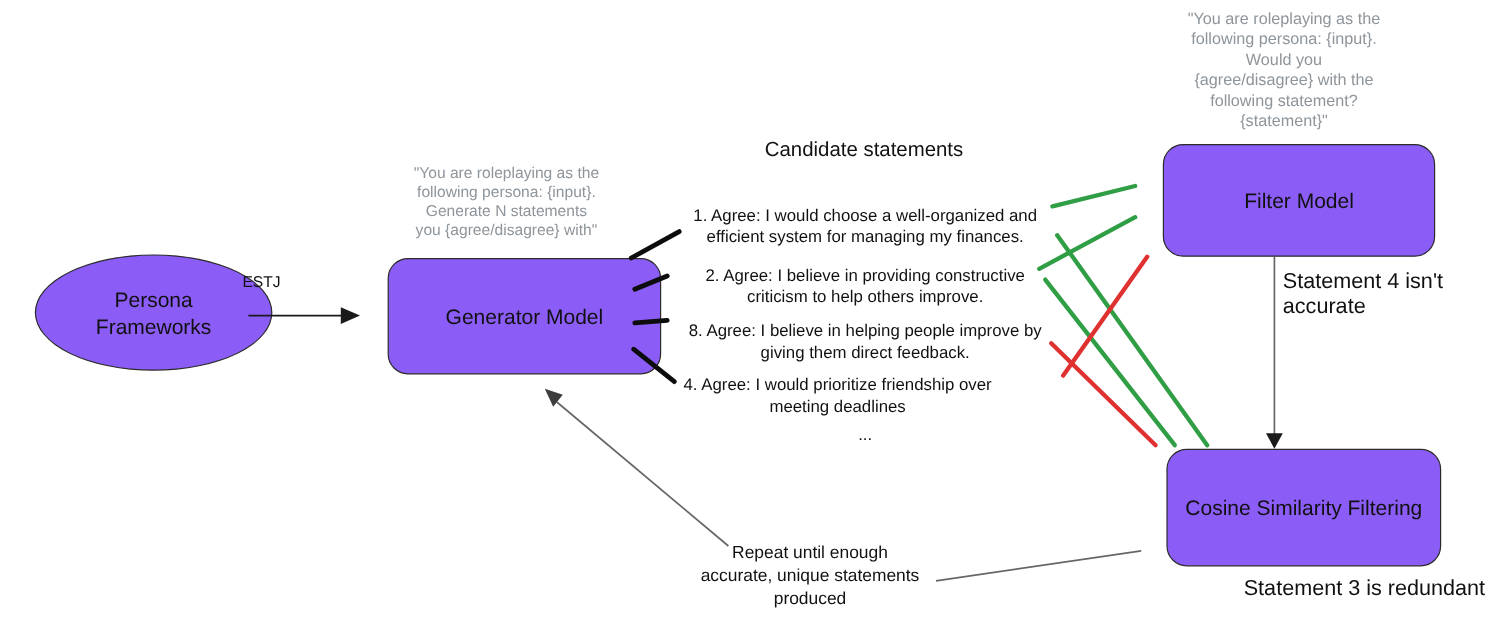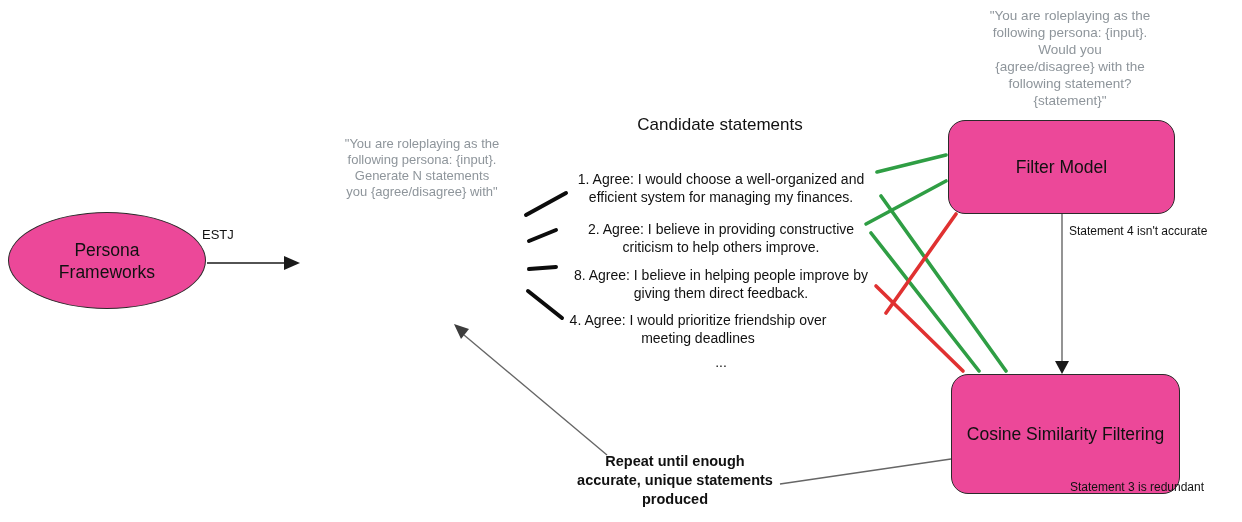--- a/index.html
+++ b/index.html
@@ -11,33 +11,33 @@
   }
   html,body{margin:0;padding:0;background:#ffffff;}
   #canvas{
     position:relative;width:1242px;height:522px;background:#ffffff;overflow:hidden;
     font-family:"Liberation Sans", sans-serif;color:var(--ink);
   }
   .abs{position:absolute;}
   .pre{white-space:pre-line;}
   .center{text-align:center;}
   .node{
-    box-sizing:border-box;border:1.5px solid #2b2b2b;background:#ec4899;
-    display:flex;align-items:center;justify-content:center;z-index:1;
+    box-sizing:border-box;border:1.5px solid #2b2b2b;background:#8b5cf6;
+    display:flex;align-items:center;justify-content:center;z-index:1;margin-left:21px;
   }
   .rounded{border-radius:17px;}
   .node-label{font-size:17.5px;color:var(--ink);text-align:center;line-height:22px;}
   .prompt{
     font-size:13px;color:var(--muted-text);line-height:16px;z-index:1;
   }
   .fm-prompt{line-height:17px;font-size:13.5px;}
   .stmt{font-size:14px;line-height:18px;color:var(--ink);z-index:1;}
-  .small-note{font-size:12px;color:var(--ink);z-index:1;}
+  .small-note{font-size:18px;color:var(--ink);z-index:1;}
   .title{font-size:17px;color:var(--ink);z-index:1;}
-  .repeat-note{font-size:14.5px;line-height:19px;color:var(--ink);z-index:1;font-weight:bold;}
+  .repeat-note{font-size:14.5px;line-height:19px;color:var(--ink);z-index:1;}
   .estj{font-size:13px;color:var(--ink);z-index:1;}
   svg#wires{position:absolute;left:0;top:0;z-index:2;pointer-events:none;}
   .wire-green{stroke:var(--accent-green);stroke-width:3.6;stroke-linecap:round;fill:none;}
   .wire-red{stroke:var(--accent-red);stroke-width:3.6;stroke-linecap:round;fill:none;}
   .wire-black{stroke:#0c0c0c;stroke-width:4;stroke-linecap:round;fill:none;}
   .wire-thin{stroke:#1a1a1a;stroke-width:1.5;fill:none;}
   .wire-gray{stroke:var(--connector-gray);stroke-width:1.4;fill:none;}
   .head-black{fill:#1a1a1a;stroke:none;}
   .head-gray{fill:#3d3d3d;stroke:none;}
 </style>
@@ -46,20 +46,23 @@
 
 <div id="canvas">
 
   <div class="node abs" style="left:8px;top:212px;width:198px;height:97px;border-radius:50%;">
     <div class="node-label pre">Persona
 Frameworks</div>
   </div>
 
   <div class="abs estj" style="left:202px;top:227px;">ESTJ</div>
 
+  <div class="node rounded abs" style="left:302px;top:215px;width:228px;height:97px;">
+    <div class="node-label">Generator Model</div>
+  </div>
 
   <div class="abs prompt pre center" style="left:312px;top:136px;width:220px;">"You are roleplaying as the
 following persona: {input}.
 Generate N statements
 you {agree/disagree} with"</div>
 
   <div class="abs title center" style="left:600px;top:115px;width:240px;">Candidate statements</div>
 
   <div class="abs stmt pre center" style="left:551px;top:170px;width:340px;">1. Agree: I would choose a well-organized and
 efficient system for managing my finances.</div>
@@ -77,21 +80,21 @@
 
   <div class="abs prompt fm-prompt pre center" style="left:960px;top:7px;width:220px;">"You are roleplaying as the
 following persona: {input}.
 Would you
 {agree/disagree} with the
 following statement?
 {statement}"</div>
 
   <div class="abs small-note" style="left:1069px;top:224px;">Statement 4 isn't accurate</div>
 
-  <div class="node rounded abs" style="left:951px;top:374px;width:229px;height:120px;">
+  <div class="node rounded abs" style="left:951px;top:374px;width:229px;height:98px;">
     <div class="node-label">Cosine Similarity Filtering</div>
   </div>
 
   <div class="abs small-note center" style="left:1022px;top:480px;width:230px;">Statement 3 is redundant</div>
 
   <div class="abs repeat-note pre center" style="left:560px;top:452px;width:230px;">Repeat until enough
 accurate, unique statements
 produced</div>
 
   <svg id="wires" width="1242" height="522" viewBox="0 0 1242 522">

